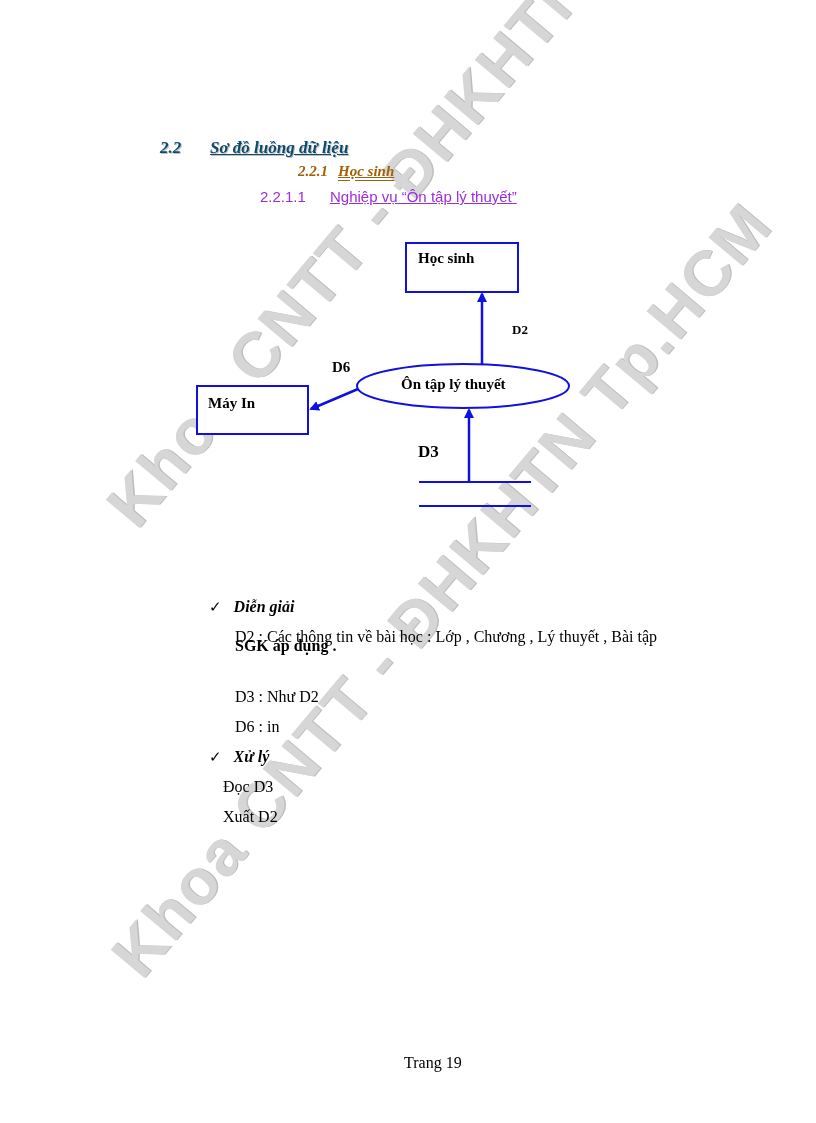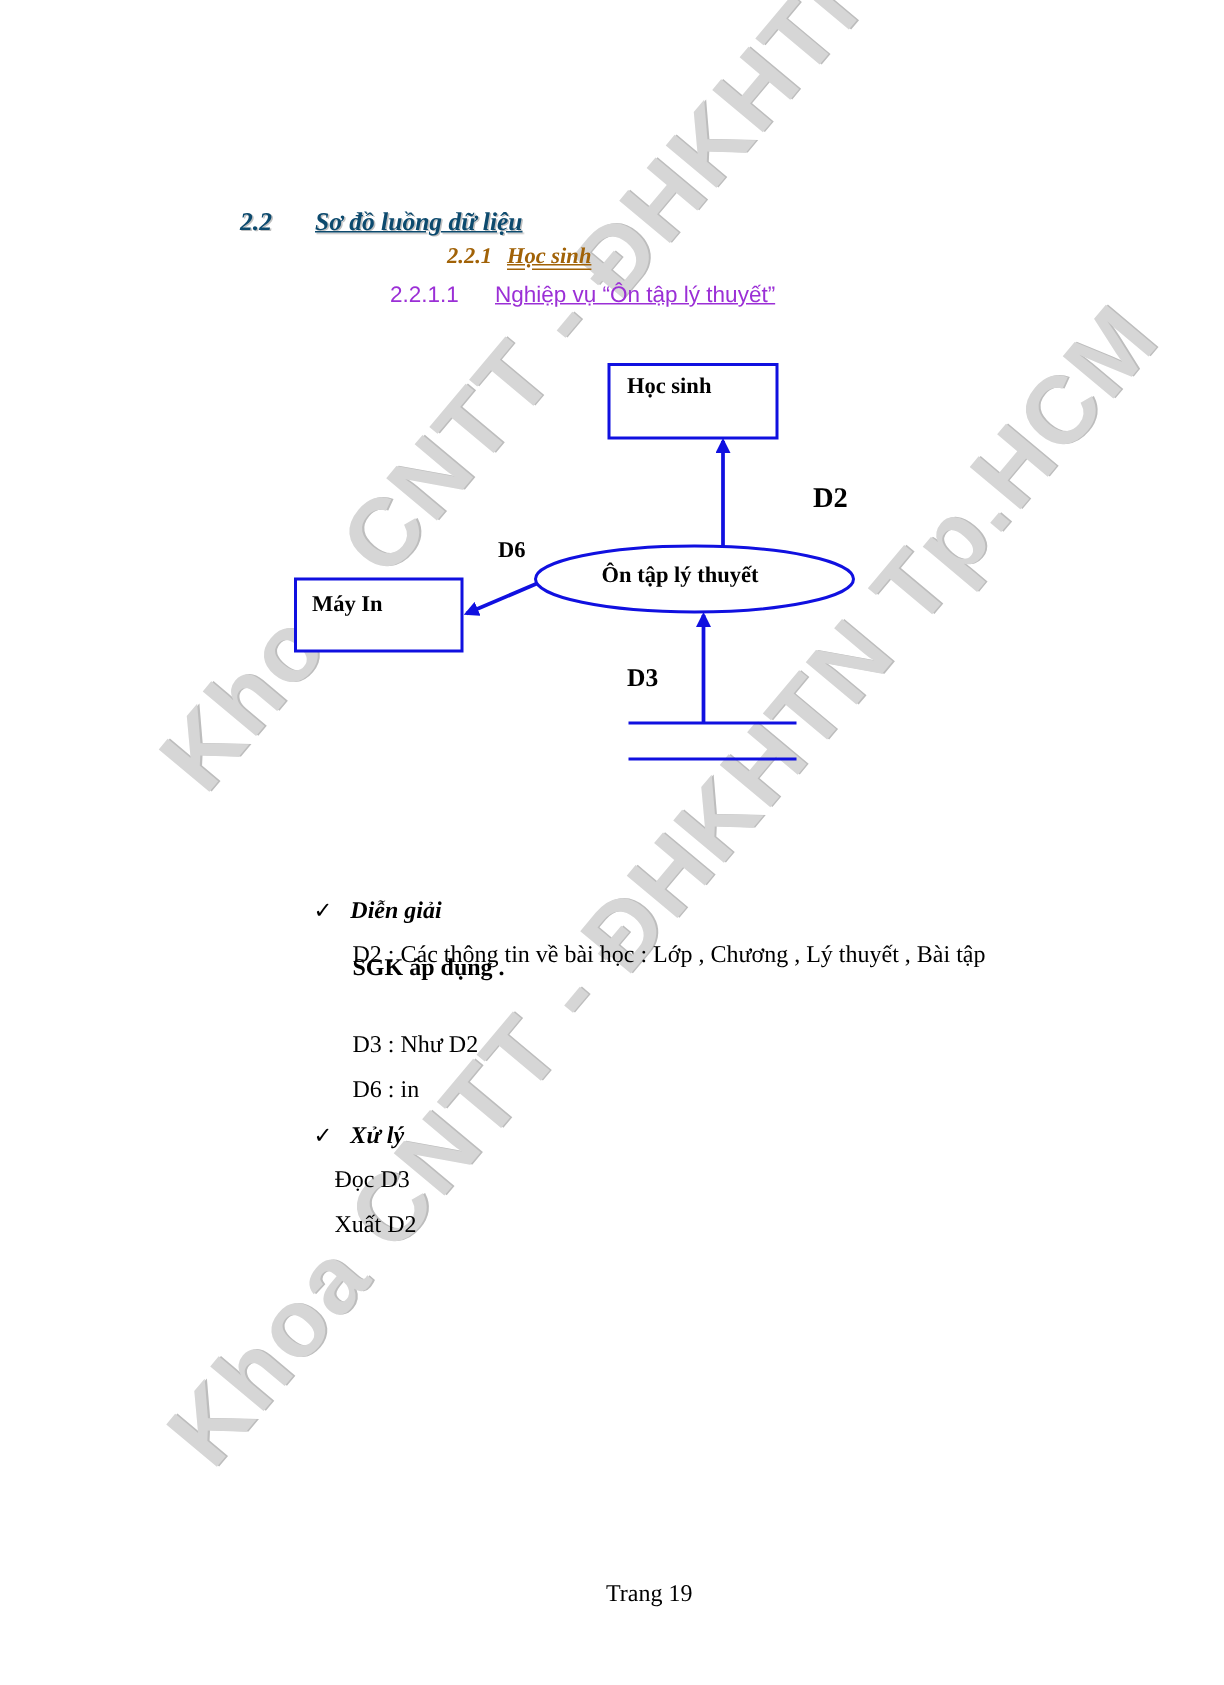--- a/index.html
+++ b/index.html
@@ -63,21 +63,21 @@
 
     <line x1="469" y1="482" x2="469" y2="410" stroke="#1010e0" stroke-width="2.5" marker-end="url(#arrow)"></line>
 
     <line x1="419" y1="482" x2="531" y2="482" stroke="#1010e0" stroke-width="2"></line>
     <line x1="419" y1="506" x2="531" y2="506" stroke="#1010e0" stroke-width="2"></line>
   </svg>
 
   <div class="abs" style="left:418px; top:250px; font-size:15px; font-weight:bold; z-index:4;">Học sinh</div>
   <div class="abs" style="left:208px; top:395px; font-size:15px; font-weight:bold; z-index:4;">Máy In</div>
   <div class="abs" style="left:401px; top:376px; font-size:15px; font-weight:bold; z-index:4;">Ôn tập lý thuyết</div>
-  <div class="abs" style="left:542px; top:322px; font-size:19px; font-weight:bold; z-index:4;">D2</div>
+  <div class="abs" style="left:512px; top:322px; font-size:13px; font-weight:bold; z-index:4;">D2</div>
   <div class="abs" style="left:332px; top:359px; font-size:15px; font-weight:bold; z-index:4;">D6</div>
   <div class="abs" style="left:418px; top:442px; font-size:17px; font-weight:bold; z-index:4;">D3</div>
 
   <div class="abs body-text" style="left:209px; top:598px;">
     <span class="check">✓</span>
     <span class="bi" style="margin-left:8px;">Diễn giải</span>
   </div>
   <div class="abs body-text" style="left:235px; top:628px;">D2 : Các thông tin về bài học : Lớp , Chương , Lý thuyết , Bài tập</div>
   <div class="abs body-text" style="left:235px; top:637px;font-weight:bold;">SGK áp dụng .</div>
   <div class="abs body-text" style="left:235px; top:688px;">D3 : Như D2</div>

